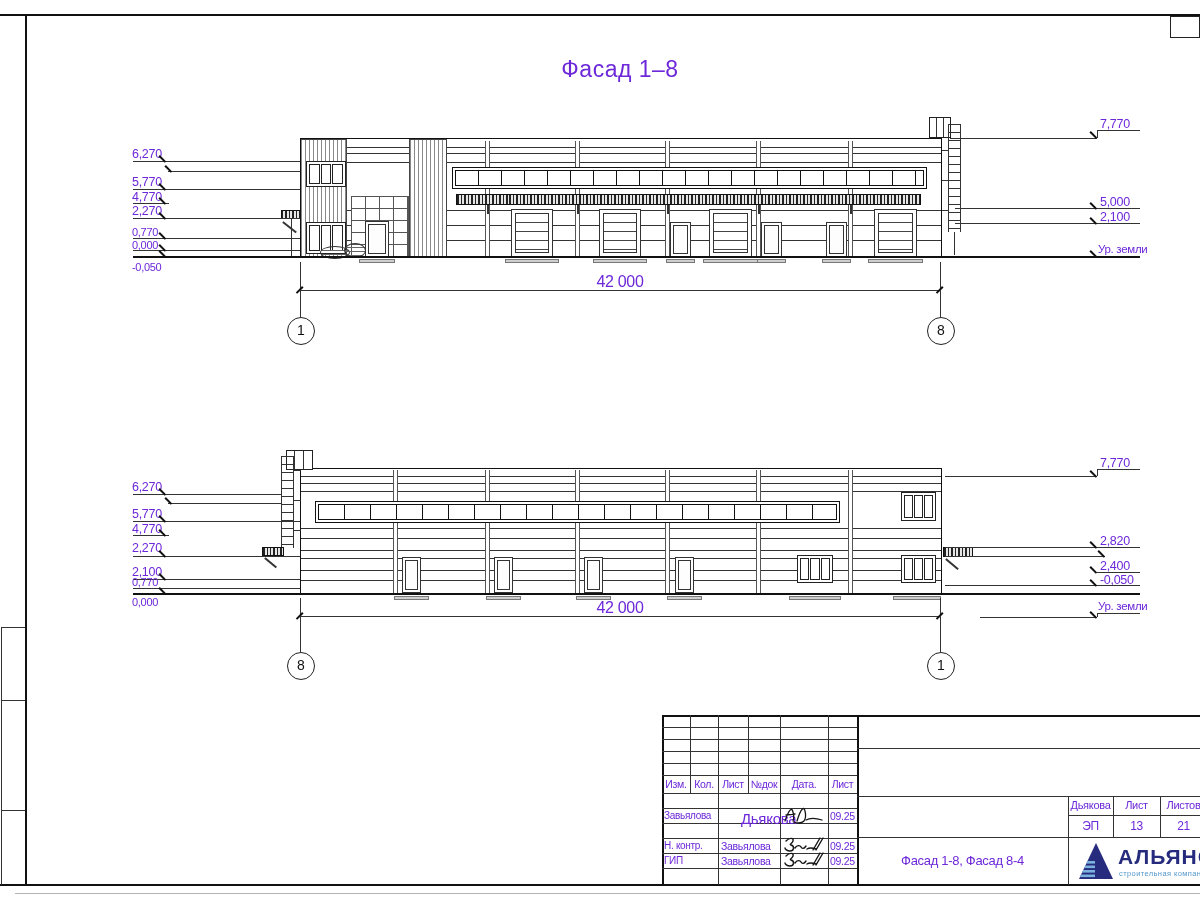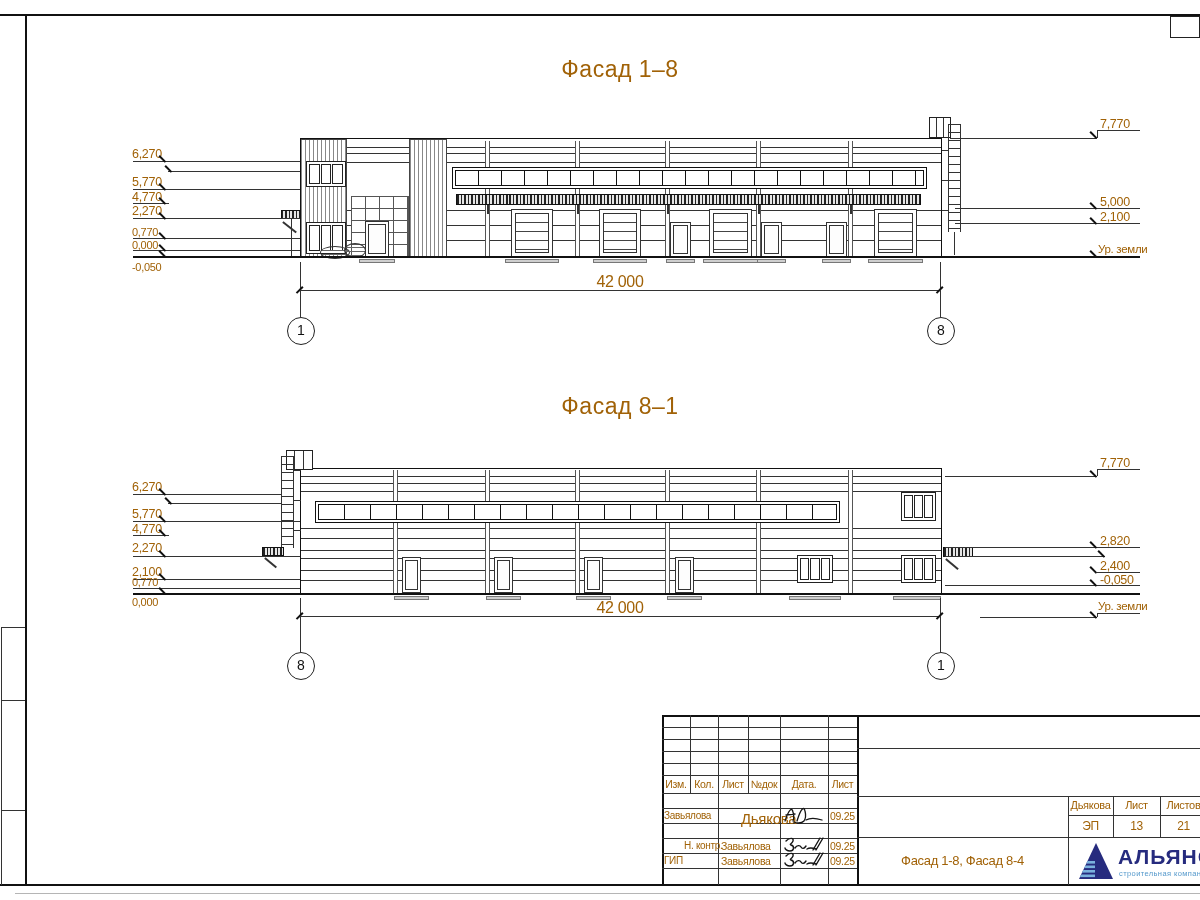--- a/index.html
+++ b/index.html
@@ -1,21 +1,21 @@
 <!DOCTYPE html>
 <html><head>
 <meta charset="utf-8">
 <style>
   html,body{margin:0;padding:0;background:#fff;}
   body{width:1200px;height:900px;overflow:hidden;font-family:"Liberation Sans",sans-serif;}
   .sheet{position:relative;width:1200px;height:900px;background:#fff;overflow:hidden;}
   .h{position:absolute;height:1px;background:#333;}
   .v{position:absolute;width:1px;background:#333;}
   .b{position:absolute;border:1px solid #222;background:#fff;box-sizing:border-box;}
-  .t{position:absolute;font-size:12.5px;color:#a16207;white-space:nowrap;letter-spacing:-0.3px;}
+  .t{position:absolute;font-size:12.5px;color:#6d28d9;white-space:nowrap;letter-spacing:-0.3px;}
   .outline{position:absolute;border:1.5px solid #111;background:transparent;box-sizing:border-box;}
   .clad{position:absolute;border:1px solid #444;box-sizing:border-box;
         background:repeating-linear-gradient(90deg,#888 0 1px,#fff 1px 4px);}
   .col{position:absolute;width:5px;border-left:1px solid #555;border-right:1px solid #555;background:#fff;box-sizing:border-box;}
   .band{position:absolute;border:1px solid #111;background:#fff;padding:2px;box-sizing:border-box;}
   .band>div{height:100%;border:1px solid #111;box-sizing:border-box;
         background:repeating-linear-gradient(90deg,transparent 0 22px,#111 22px 23px);}
   .band.wide>div{background:repeating-linear-gradient(90deg,transparent 0 25px,#111 25px 26px);}
   .cnp{position:absolute;border:1px solid #111;box-sizing:border-box;
         background:repeating-linear-gradient(90deg,#222 0 1.5px,#e6e6e6 1.5px 3.5px);}
@@ -184,21 +184,20 @@
   <div class="v" style="left:940px;top:262px;height:34px;"></div>
   <div class="h" style="left:300px;top:290px;width:640px;"></div>
   <div class="tick45" style="left:295px;top:289px;"></div>
   <div class="tick45" style="left:935px;top:289px;"></div>
   <div class="t ctr" style="left:520px;top:273px;width:200px;font-size:16px;">42 000</div>
   <div class="v" style="left:300px;top:290px;height:27px;"></div>
   <div class="v" style="left:940px;top:290px;height:27px;"></div>
   <div class="circ" style="left:287px;top:317px;">1</div>
   <div class="circ" style="left:927px;top:317px;">8</div>
 
-  <div class="t ctr" style="left:420px;top:393px;width:400px;font-size:23px;letter-spacing:0.5px;">Фасад 8–1</div>
 
   <div class="h" style="left:301px;top:476px;width:640px;"></div>
   <div class="h" style="left:301px;top:483px;width:640px;"></div>
   <div class="h" style="left:301px;top:491px;width:640px;"></div>
   <div class="h" style="left:301px;top:528px;width:640px;"></div>
   <div class="h" style="left:301px;top:538px;width:640px;"></div>
   <div class="h" style="left:301px;top:550px;width:640px;"></div>
   <div class="h" style="left:301px;top:558px;width:640px;"></div>
   <div class="h" style="left:301px;top:570px;width:640px;"></div>
   <div class="h" style="left:301px;top:580px;width:640px;"></div>
@@ -350,21 +349,21 @@
     <div class="t ctr" style="left:780px;top:778px;width:48px;font-size:10.5px;">Дата.</div>
     <div class="t ctr" style="left:828px;top:778px;width:29px;font-size:10.5px;">Лист</div>
 
     <div class="t" style="left:664px;top:810px;font-size:10px;">Завьялова</div>
     <div class="t" style="left:741px;top:810px;font-size:15px;">Дьякова</div>
     <svg width="42" height="20" viewBox="0 0 42 20" style="position:absolute;left:783px;top:804px;">
       <path d="M2 17 C6 5 9 3 10 8 C11 12 11 15 10 17 M3 11 L12 10 M14 17 C18 4 21 2 22 7 C23 11 23 14 21 17 C18 20 13 19 11 18 M23 16 C28 13 33 14 39 16" fill="none" stroke="#151515" stroke-width="1.3" stroke-linecap="round"></path>
     </svg>
     <div class="t" style="left:830px;top:810px;font-size:10.5px;">09.25</div>
 
-    <div class="t" style="left:664px;top:840px;font-size:10px;padding-left:20px;">Н. контр.</div>
+    <div class="t" style="left:664px;top:840px;font-size:10px;">Н. контр.</div>
     <div class="t" style="left:721px;top:840px;font-size:10.5px;">Завьялова</div>
     <svg width="44" height="18" viewBox="0 0 44 18" style="position:absolute;left:783px;top:836px;">
       <path d="M3 5 C7 1 11 2 10 5 C9 8 6 8 8 9 C12 10 11 15 7 15 C4 15 2 13 2 12 M12 12 C14 9 17 9 18 11 C19 13 21 13 23 10 M24 13 C27 11 30 12 33 13 M30 14 L37 2 M33 14 L40 2" fill="none" stroke="#151515" stroke-width="1.4" stroke-linecap="round"></path>
     </svg>
     <div class="t" style="left:830px;top:840px;font-size:10.5px;">09.25</div>
 
     <div class="t" style="left:664px;top:855px;font-size:10px;">ГИП</div>
     <div class="t" style="left:721px;top:855px;font-size:10.5px;">Завьялова</div>
     <svg width="44" height="18" viewBox="0 0 44 18" style="position:absolute;left:783px;top:851px;">
       <path d="M3 5 C7 1 11 2 10 5 C9 8 6 8 8 9 C12 10 11 15 7 15 C4 15 2 13 2 12 M12 12 C14 9 17 9 18 11 C19 13 21 13 23 10 M24 13 C27 11 30 12 33 13 M30 14 L37 2 M33 14 L40 2" fill="none" stroke="#151515" stroke-width="1.4" stroke-linecap="round"></path>

